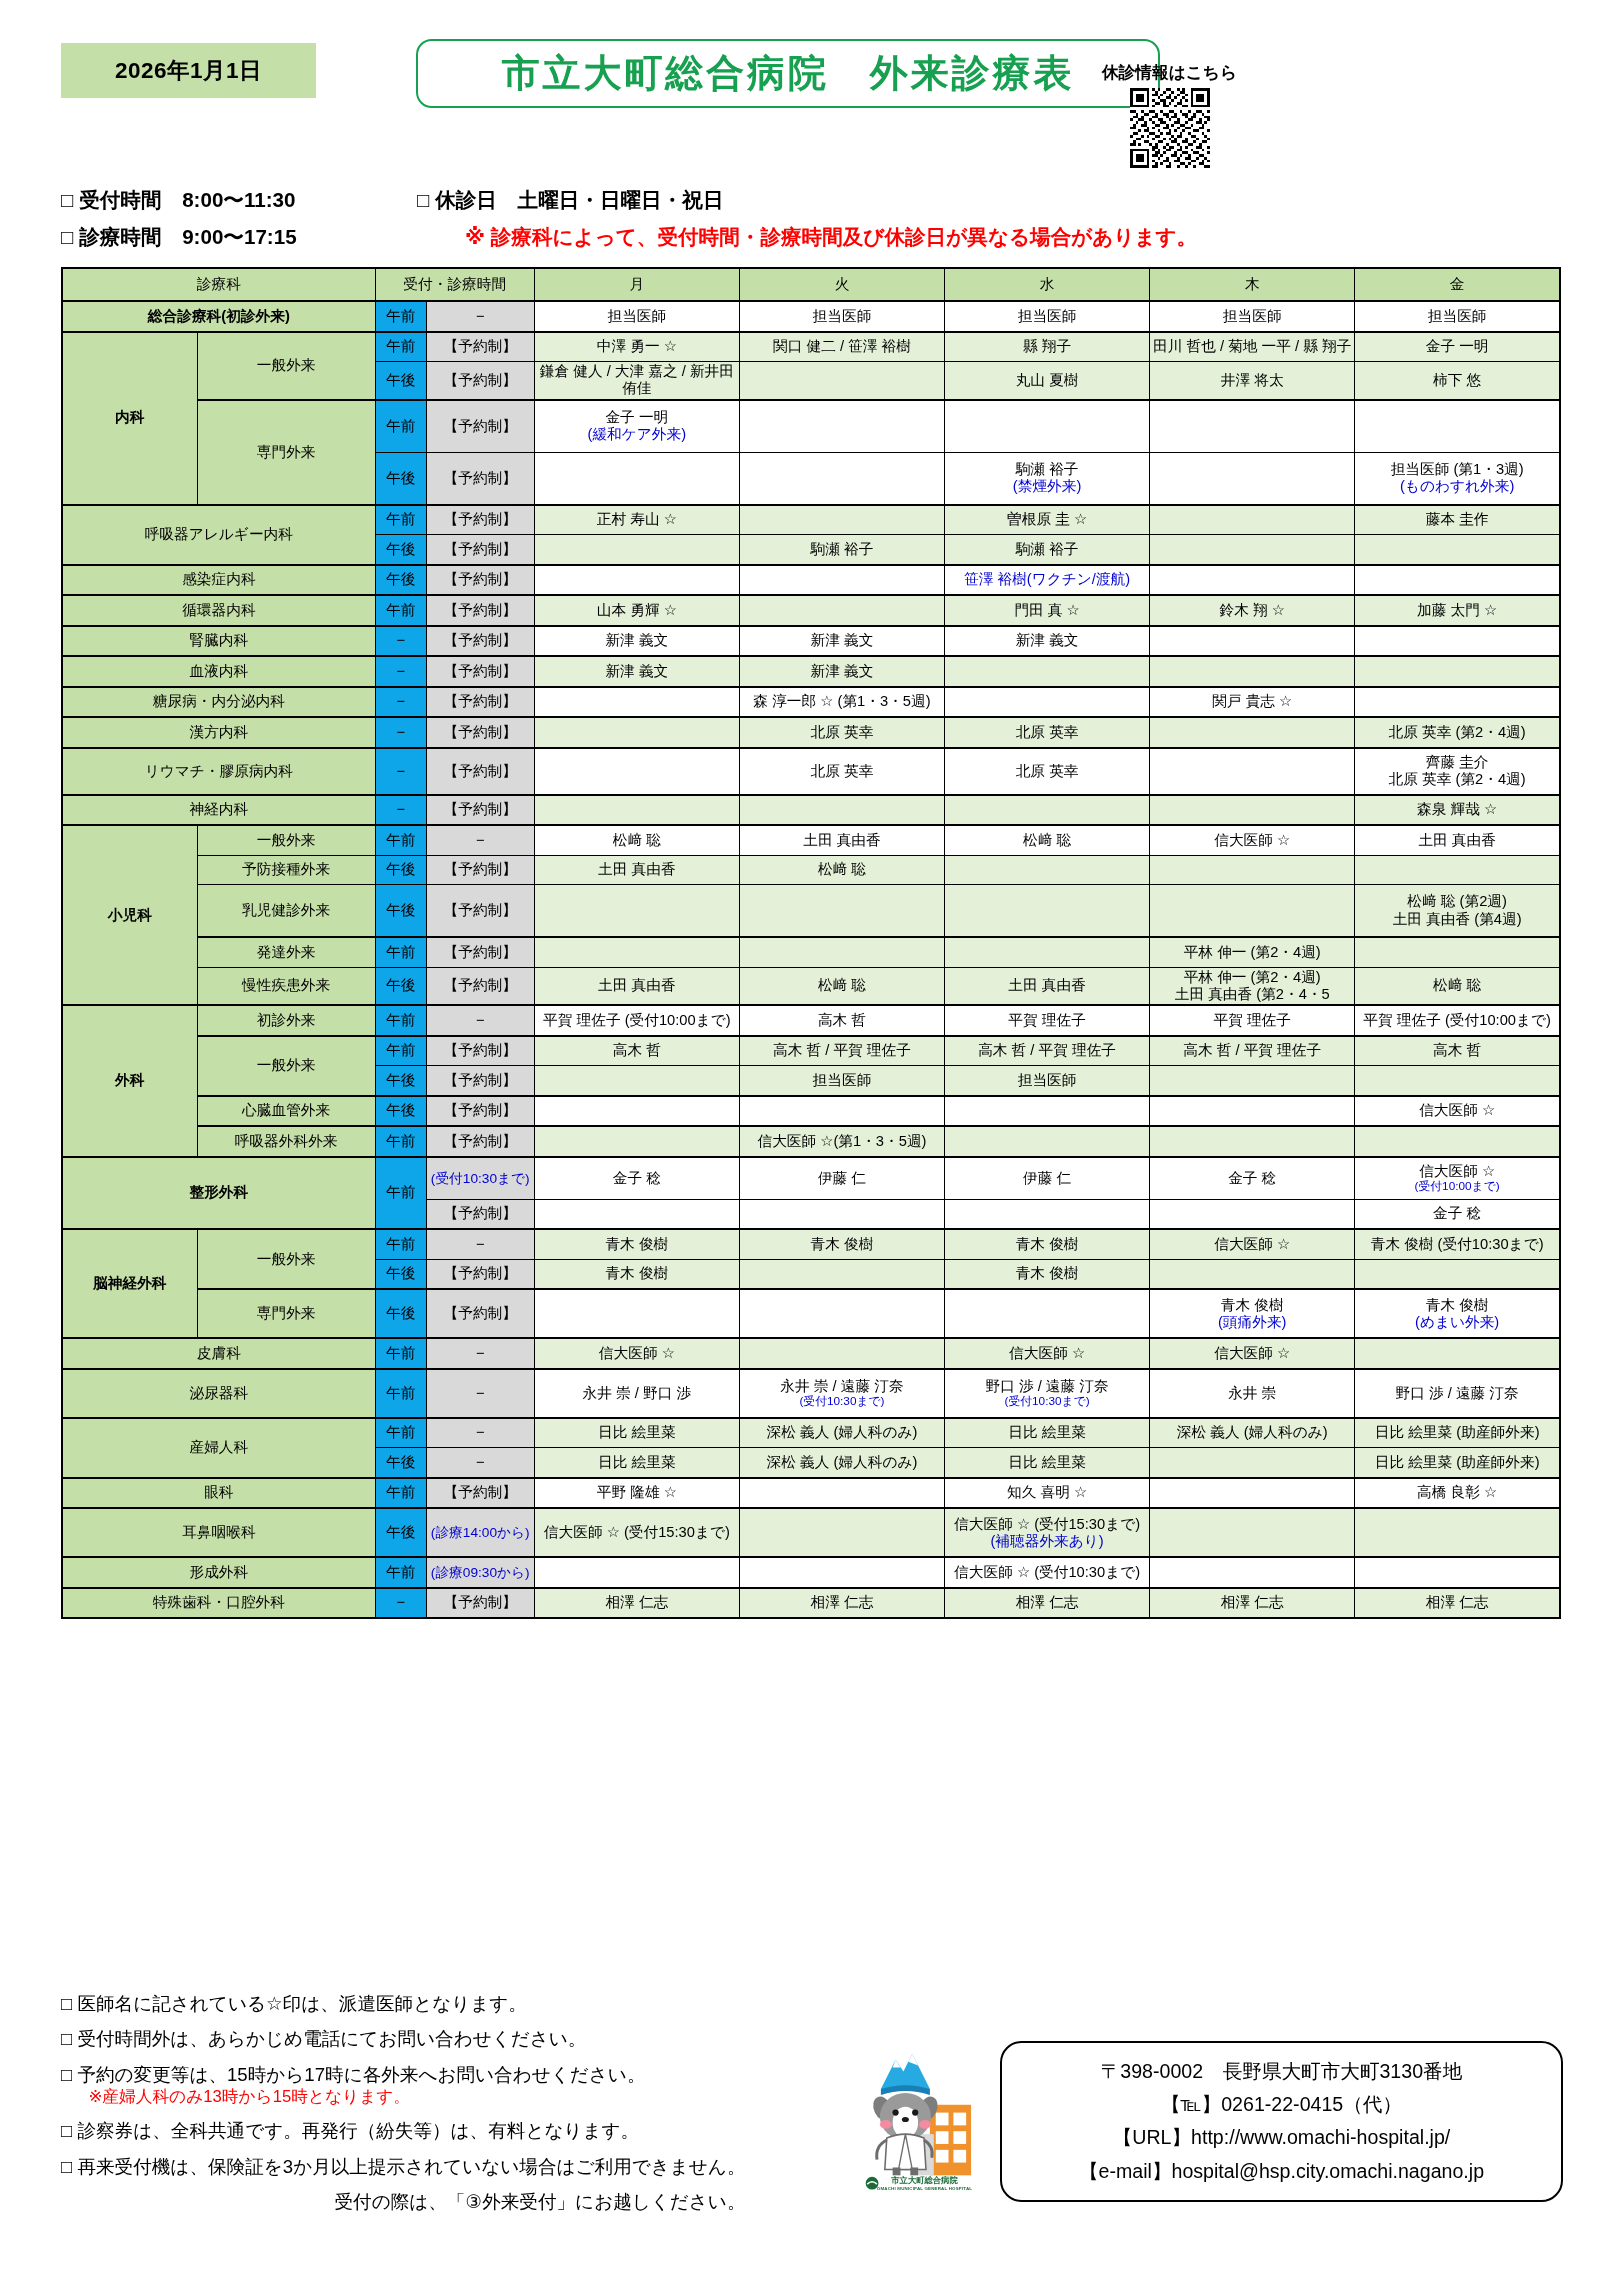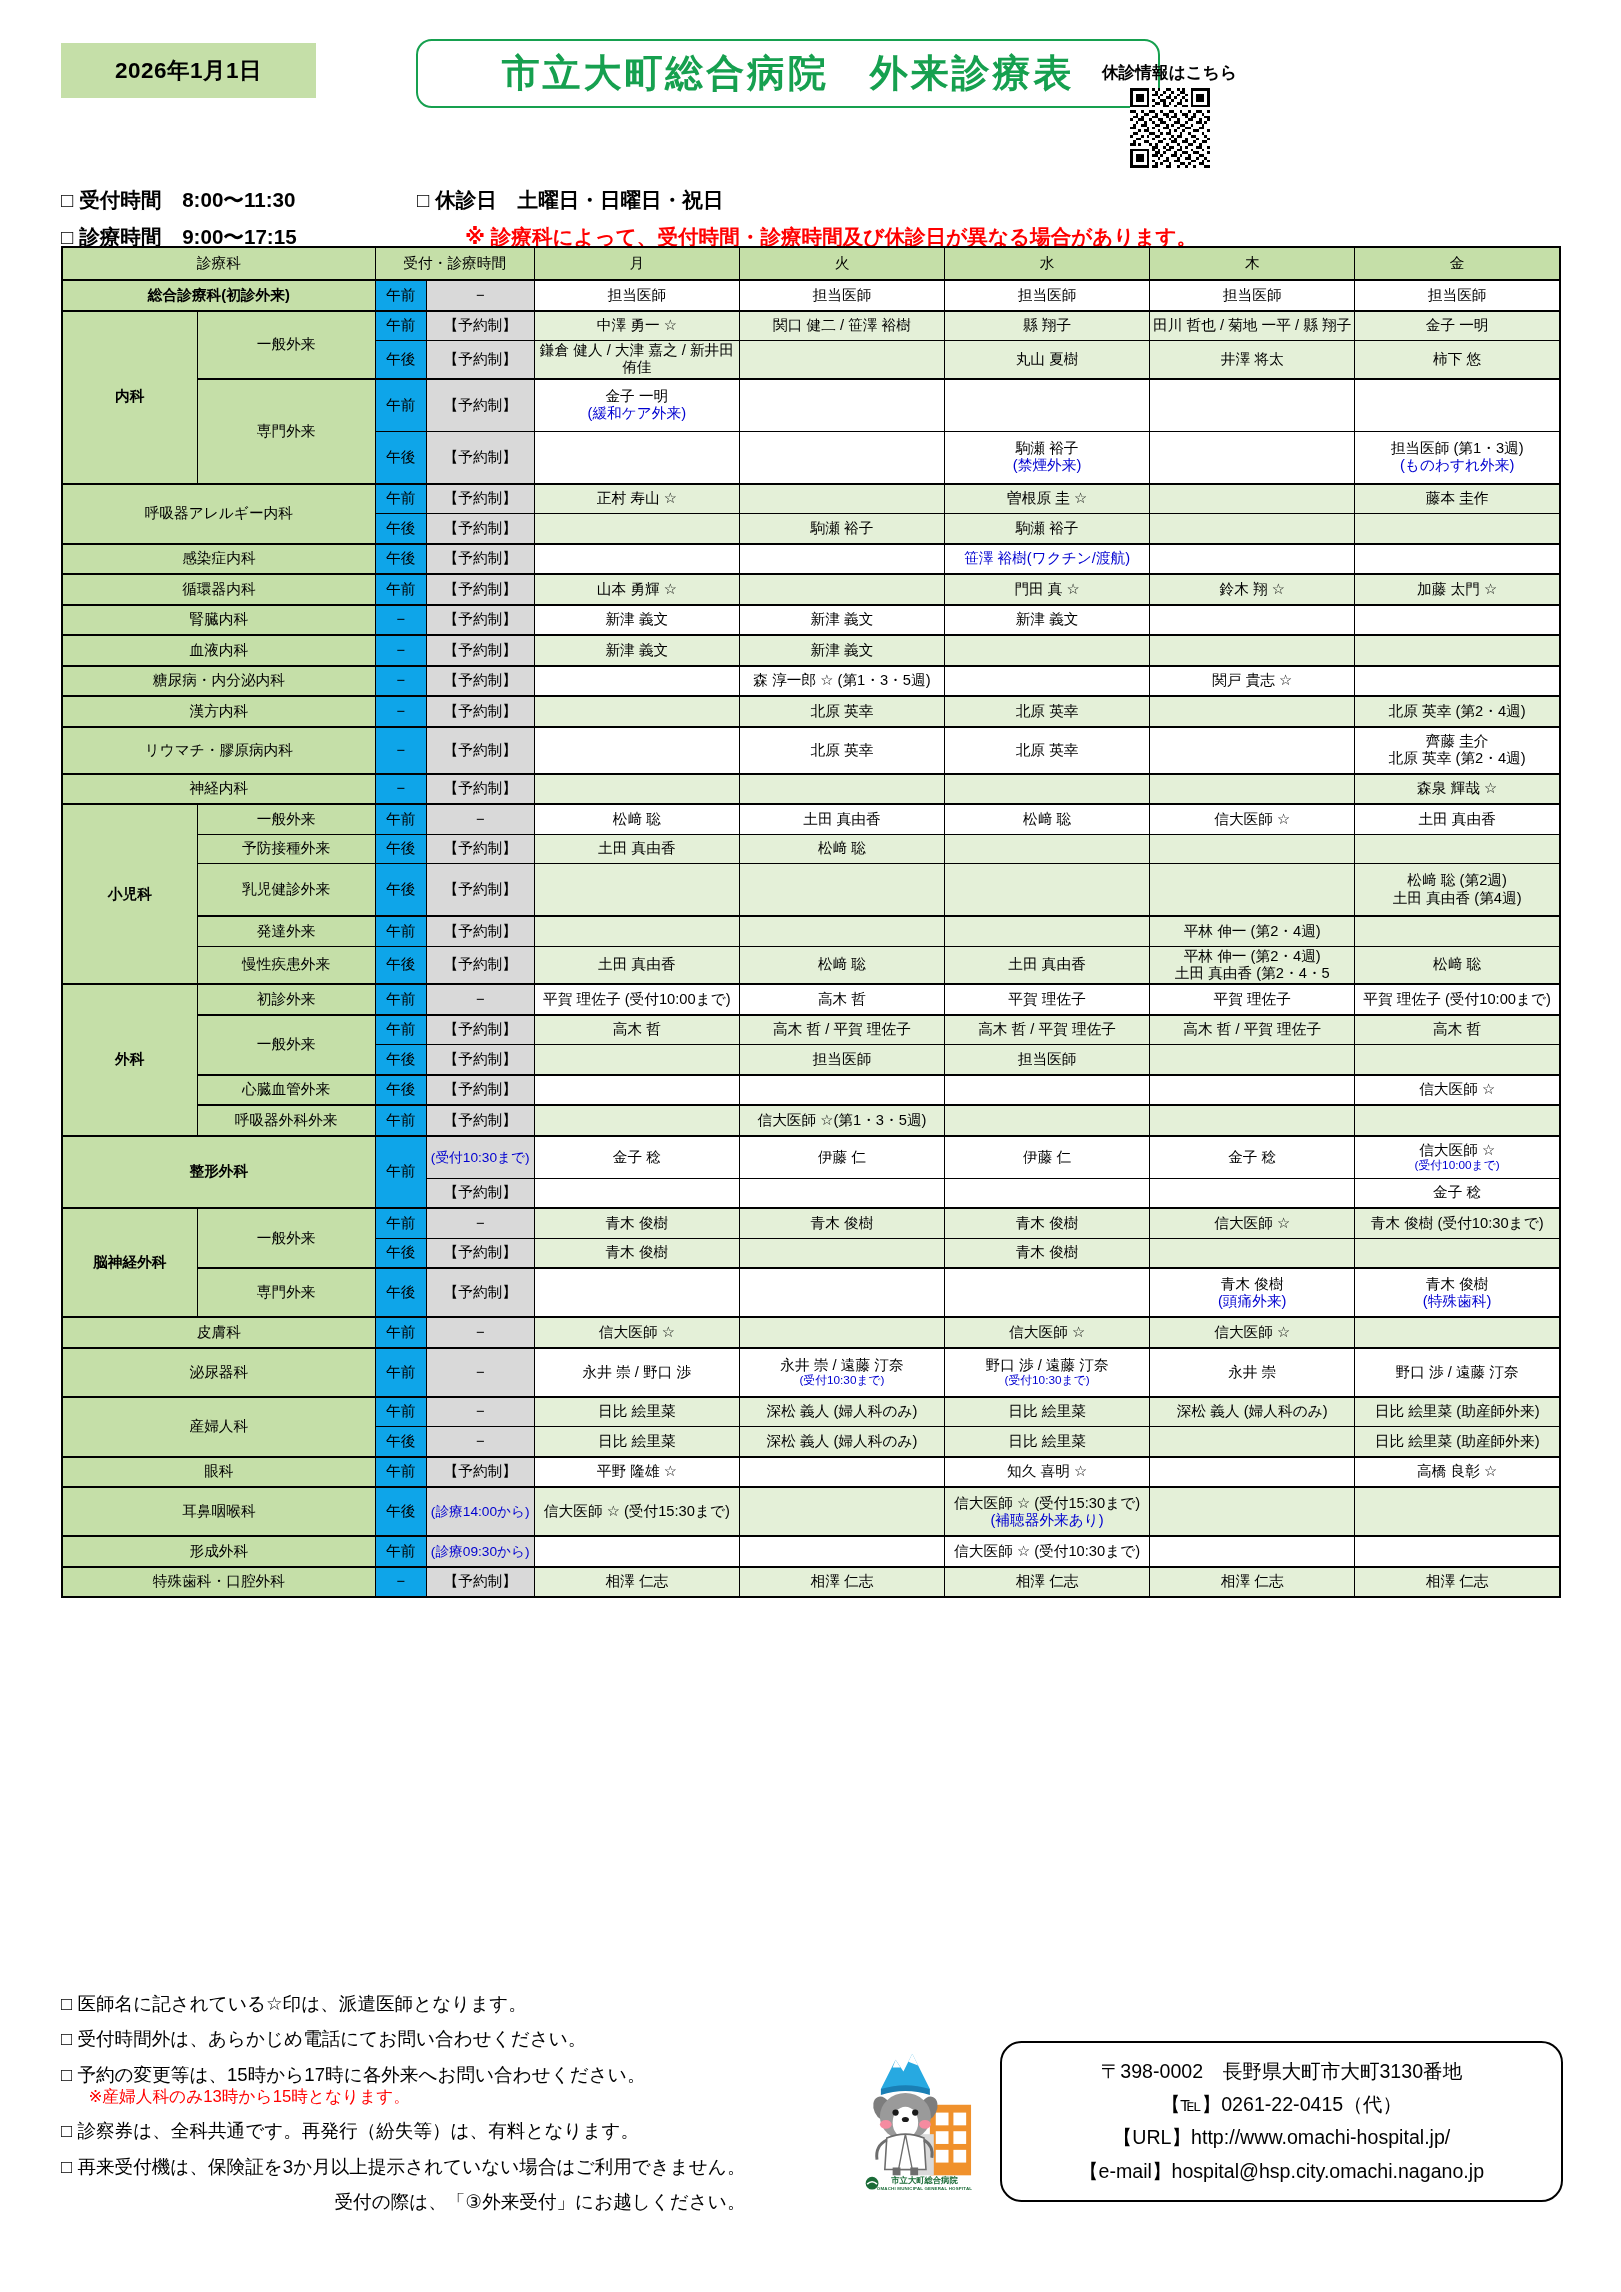--- a/index.html
+++ b/index.html
@@ -37,21 +37,21 @@
 
   
   .inforow{position:absolute;font-size:20.6px;font-weight:bold;white-space:nowrap;}
   .i1{left:61px;top:186px;}
   .i2{left:61px;top:223px;}
   .i3{left:417px;top:186px;}
   .i4{left:417px;top:223px;color:#ff0000;margin-left:48px;}
 
   
   table.sched{
-    position:absolute;left:61px;top:246px;
+    position:absolute;left:61px;top:267px;
     border-collapse:collapse;width:1500px;
     table-layout:fixed;
   }
   table.sched td,table.sched th{
     border:1px solid #000;
     padding:1px 2px;
     text-align:center;
     vertical-align:middle;
     font-size:14.7px;
     line-height:1.18;
@@ -672,21 +672,21 @@
         <td class="resv thickTop">【予約制】</td>
         <td class="cell thickTop"></td>
         <td class="cell thickTop"></td>
         <td class="cell thickTop"></td>
         <td class="cell thickTop">
           <div>青木 俊樹</div>
             <div class="blue">(頭痛外来)</div>
         </td>
         <td class="cell thickTop thickRight">
           <div>青木 俊樹</div>
-            <div class="blue">(特殊歯科)</div>
+            <div class="blue">(めまい外来)</div>
         </td>
       </tr>
 
       <tr>
         <td colspan="2" class="dept-sm thickLeft thickTop">皮膚科</td>
         <td class="ampm thickTop">午前</td>
         <td class="resv thickTop">−</td>
         <td class="cell green thickTop">信大医師 ☆</td>
         <td class="cell green thickTop"></td>
         <td class="cell green thickTop">信大医師 ☆</td>

